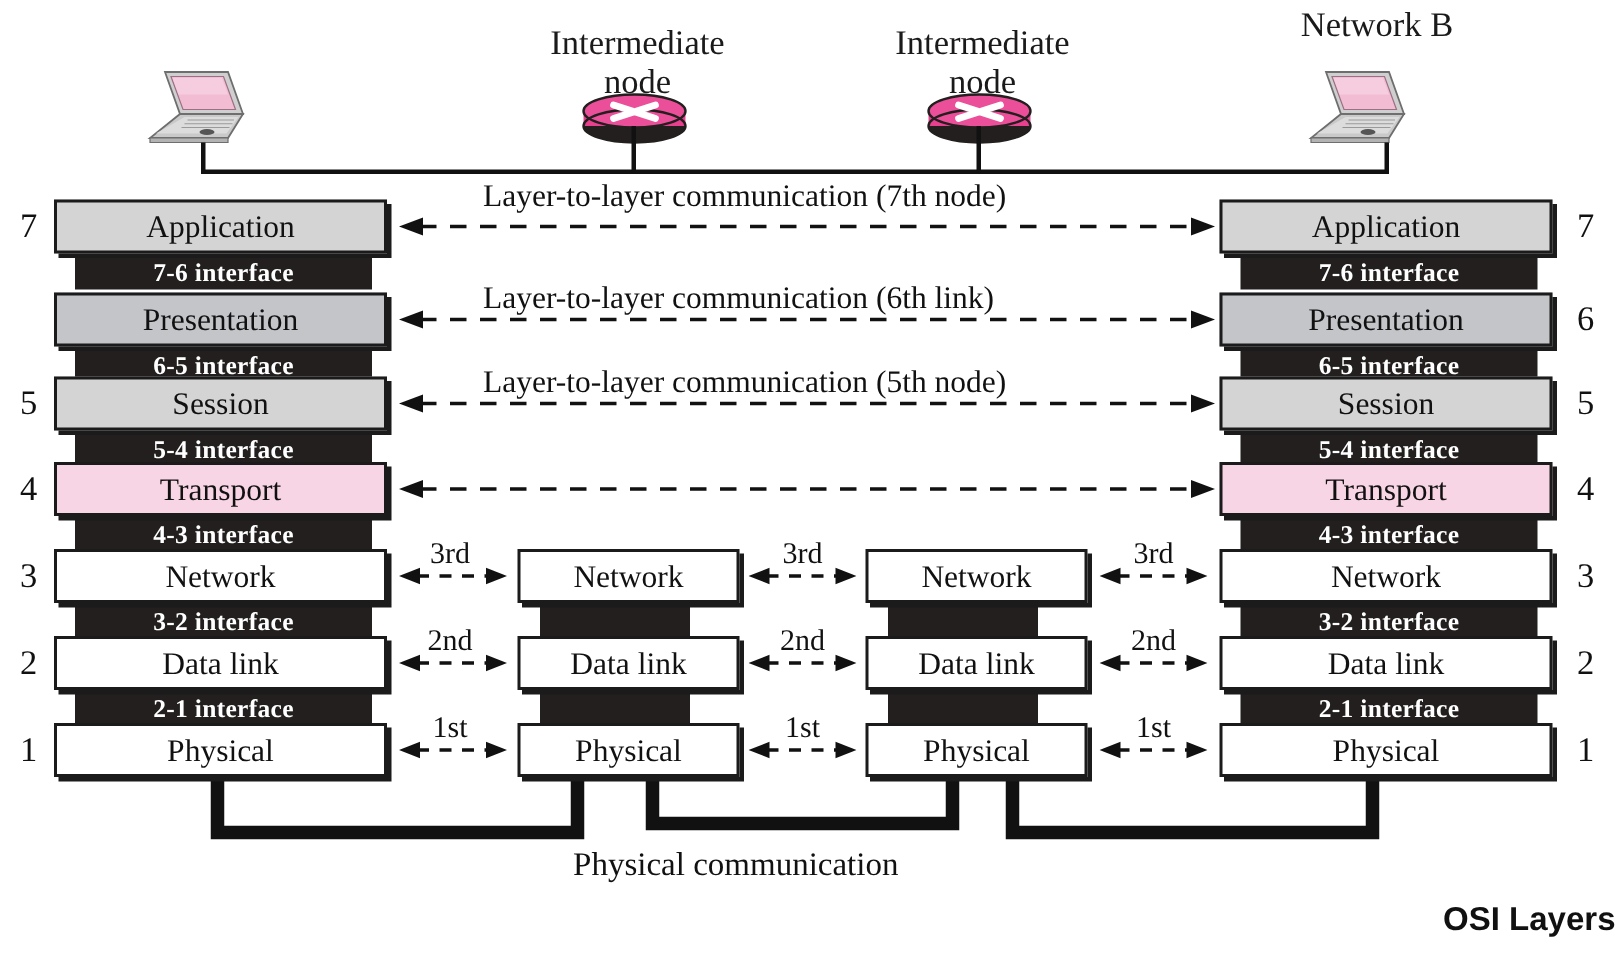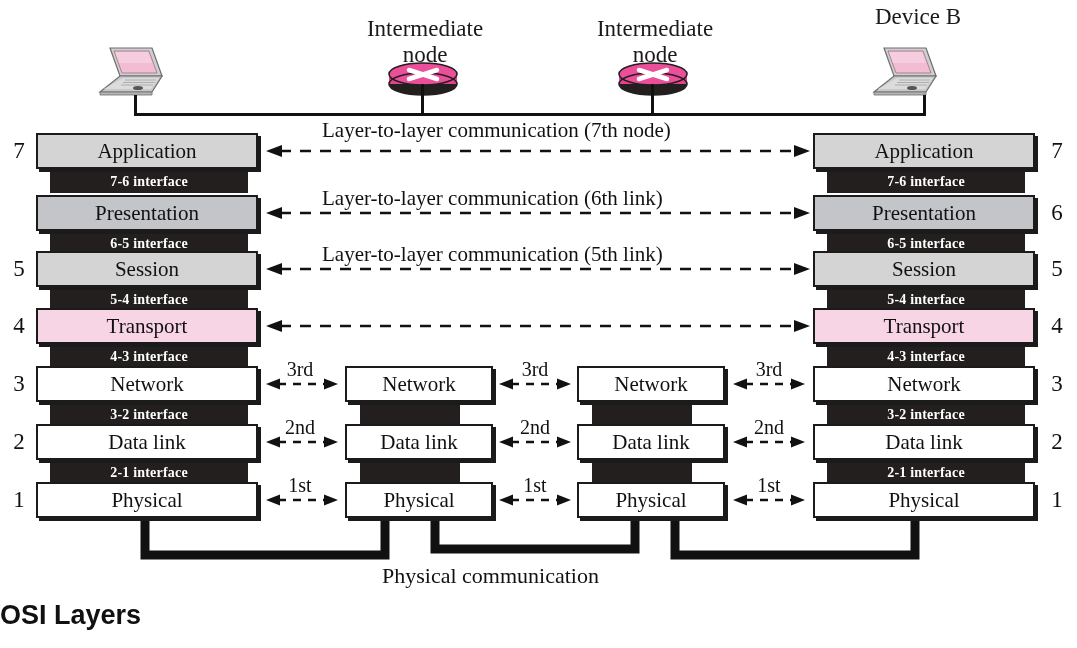--- a/index.html
+++ b/index.html
@@ -51,21 +51,21 @@
 
   
   .ibar{
     position:absolute;
     box-sizing:border-box;
     background:#231f1f;
     color:#ffffff;
     display:flex;align-items:center;justify-content:center;
     font-family:"Liberation Serif", serif;
     font-weight:bold;
-    font-size:14px;
+    font-size:17px;
     letter-spacing:.2px;
     z-index:2;
   }
 
   
   .blk{position:absolute;background:#231f1f;z-index:1;}
 
   
   .num{
     position:absolute;
@@ -106,36 +106,36 @@
     font-family:"Liberation Serif", serif;
     font-size:22px;
     color:#111;
     text-align:center;
     white-space:nowrap;
   }
   .title{
     position:absolute;
     font-family:"Liberation Sans", sans-serif;
     font-weight:bold;
-    font-size:27px;
-    color:#111;
-    text-align:left;
+    font-size:22px;
+    color:#111;
+    text-align:right;
     white-space:nowrap;
   }
 </style>
 </head>
 <body>
 
 <div id="stage">
 
   <div class="toplabel" style="left:340px;top:16px;width:170px;">Intermediate
 node</div>
   <div class="toplabel" style="left:570px;top:16px;width:170px;">Intermediate
 node</div>
-  <div class="toplabel" style="left:838px;top:4px;width:160px;">Device B</div>
+  <div class="toplabel" style="left:838px;top:4px;width:160px;">Network B</div>
 
   <svg class="laptop" style="left:92px;top:46px;" viewBox="0 0 78 58">
     <g>
       <polygon points="18,2 60,2 70,30 28,30" fill="#cfcfcf" stroke="#6e6e6e" stroke-width="1.2"></polygon>
       <polygon points="22,5 57,5 65,27 30,27" fill="#f2bcd2" stroke="#9a7184" stroke-width="0.8"></polygon>
       <polygon points="23,6 56,6 60,17 27,17" fill="#f7d3e2" stroke="none" opacity="0.75"></polygon>
       <polygon points="28,30 70,30 60,46 8,46" fill="#c9c9c9" stroke="#6e6e6e" stroke-width="1.2"></polygon>
       <polygon points="31,32 67,32 59,43 12,43" fill="#dcdcdc" stroke="none"></polygon>
       <g stroke="#9a9a9a" stroke-width="0.7">
         <line x1="33" y1="34" x2="64" y2="34"></line>
@@ -301,21 +301,21 @@
     </div>
   <div class="lbox" style="left:577px;top:424px;width:148px;height:36px;">
       <span>Data link</span>
     </div>
   <div class="lbox" style="left:577px;top:482px;width:148px;height:36px;">
       <span>Physical</span>
     </div>
 
   <div class="caption" style="left:322px;top:118px;">Layer-to-layer communication (7th node)</div>
   <div class="caption" style="left:322px;top:186px;">Layer-to-layer communication (6th link)</div>
-  <div class="caption" style="left:322px;top:242px;">Layer-to-layer communication (5th link)</div>
+  <div class="caption" style="left:322px;top:242px;">Layer-to-layer communication (5th node)</div>
 
   <svg class="arrow" style="left:266px;top:141px;" width="544" height="20" viewBox="0 0 544 20">
     <line x1="14" y1="10" x2="530" y2="10" stroke="#111" stroke-width="2.4" stroke-dasharray="11,9"></line>
     <polygon points="0,10 16,4 16,16" fill="#111"></polygon>
     <polygon points="544,10 528,4 528,16" fill="#111"></polygon>
   </svg>
   <svg class="arrow" style="left:266px;top:203px;" width="544" height="20" viewBox="0 0 544 20">
     <line x1="14" y1="10" x2="530" y2="10" stroke="#111" stroke-width="2.4" stroke-dasharray="11,9"></line>
     <polygon points="0,10 16,4 16,16" fill="#111"></polygon>
     <polygon points="544,10 528,4 528,16" fill="#111"></polygon>

